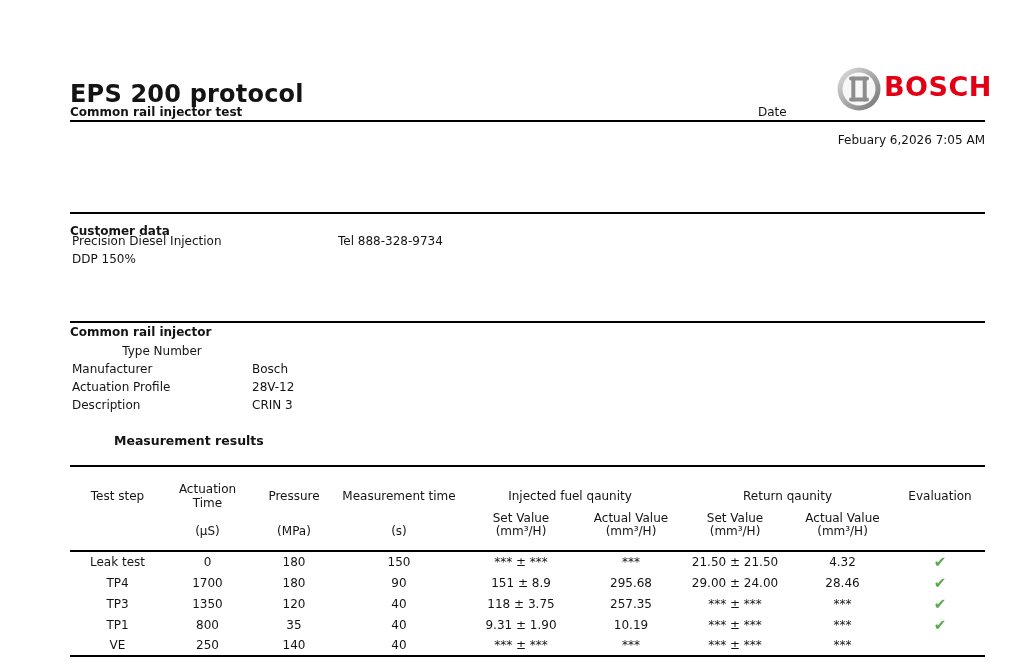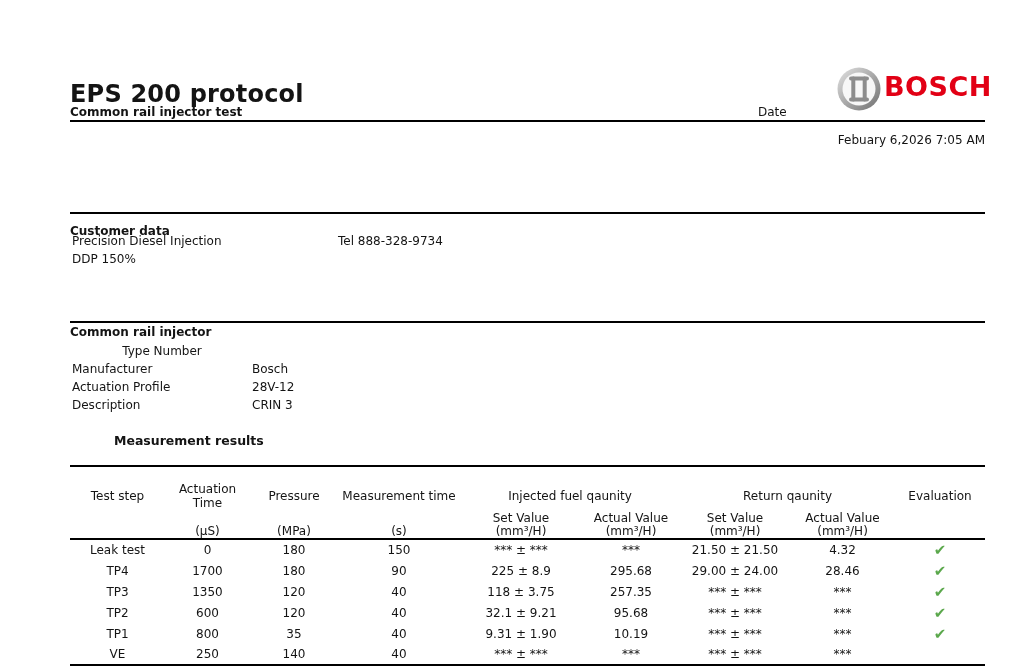--- a/index.html
+++ b/index.html
@@ -39,21 +39,21 @@
   table.mtable{
     position:absolute;left:70px;top:465px;width:915px;
     border-collapse:collapse;table-layout:fixed;
     font-size:12px;color:#141414;
     border-top:2px solid #000;border-bottom:2px solid #000;
   }
   table.mtable td{padding:0;text-align:center;overflow:hidden;}
   thead{border-bottom:2px solid #000;}
   tr.h1 td{height:19px;vertical-align:middle;padding-top:15px;}
   tr.h2 td{height:15px;vertical-align:bottom;line-height:13px;}
-  tr.h3 td{height:13px;vertical-align:top;line-height:13px;padding-bottom:0;}
+  tr.h3 td{height:13px;vertical-align:top;line-height:13px;padding-bottom:12px;}
   tbody tr{height:21px;}
   tbody td{vertical-align:middle;margin-top:39px;}
   td.left{text-align:left;padding-left:2px;}
   td.check{font-size:15px;font-weight:bold;}
 </style>
 </head>
 <body>
 
 <div class="page">
 
@@ -164,49 +164,38 @@
         <td>***</td>
         <td>21.50 ± 21.50</td>
         <td>4.32</td>
         <td class="check" style="color: rgb(91, 168, 76);">✔</td>
       </tr>
       <tr>
         <td class="left">TP4</td>
         <td>1700</td>
         <td>180</td>
         <td>90</td>
-        <td>225 ± 8.9</td>
+        <td>151 ± 8.9</td>
         <td>295.68</td>
         <td>29.00 ± 24.00</td>
         <td>28.46</td>
         <td class="check" style="color: rgb(91, 168, 76);">✔</td>
       </tr>
       <tr>
         <td class="left">TP3</td>
         <td>1350</td>
         <td>120</td>
         <td>40</td>
         <td>118 ± 3.75</td>
         <td>257.35</td>
         <td>*** ± ***</td>
         <td>***</td>
         <td class="check" style="color: rgb(91, 168, 76);">✔</td>
       </tr>
       <tr>
-        <td class="left">TP2</td>
-        <td>600</td>
-        <td>120</td>
-        <td>40</td>
-        <td>32.1 ± 9.21</td>
-        <td>95.68</td>
-        <td>*** ± ***</td>
-        <td>***</td>
-        <td class="check" style="color: rgb(91, 168, 76);">✔</td>
-      </tr>
-      <tr>
         <td class="left">TP1</td>
         <td>800</td>
         <td>35</td>
         <td>40</td>
         <td>9.31 ± 1.90</td>
         <td>10.19</td>
         <td>*** ± ***</td>
         <td>***</td>
         <td class="check" style="color: rgb(91, 168, 76);">✔</td>
       </tr>

